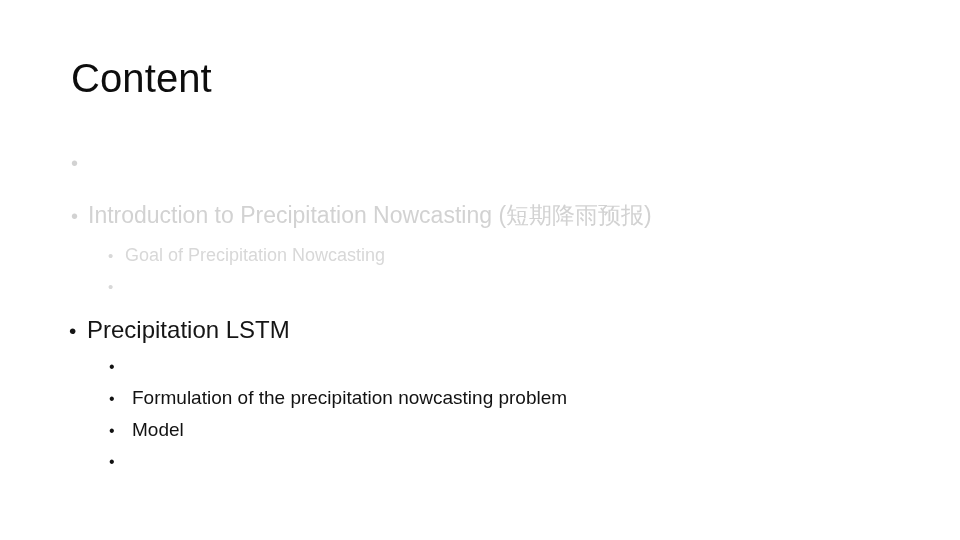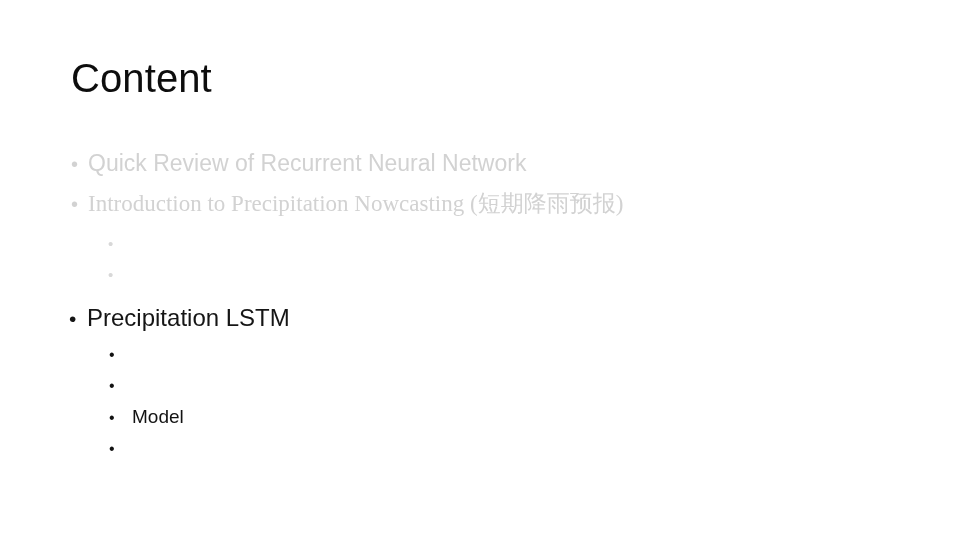--- a/index.html
+++ b/index.html
@@ -103,61 +103,63 @@
   }
   .lvl2-dark .bullet-mark {
     width: 23px;
     font-size: 16px;
   }
 
   .gap-before-active { margin-top: 7px; }
   .gap-before-sub    { margin-top: 4px; }
 
   .cjk {
-    font-family: Liberation Serif, serif;
+    font-family: Liberation Sans, sans-serif;
+    margin-top: 12px;
   }
 </style>
 </head>
 <body>
 
 <div class="slide">
 
   <div class="slide-title">Content</div>
 
   <div class="body-area">
 
     <div class="bullet-row lvl1">
       <span class="bullet-mark">•</span>
-      <span class="bullet-text">Quick Review of Recurrent Neural Network</span>
     </div>
 
     <div class="bullet-row lvl1">
       <span class="bullet-mark">•</span>
       <span class="bullet-text cjk">Introduction to Precipitation Nowcasting (短期降雨预报)</span>
     </div>
 
     <div class="bullet-row lvl2 gap-before-sub">
       <span class="bullet-mark">•</span>
+      <span class="bullet-text">Goal of Precipitation Nowcasting</span>
     </div>
 
     <div class="bullet-row lvl2">
       <span class="bullet-mark">•</span>
     </div>
 
     <div class="bullet-row lvl1-dark gap-before-active">
       <span class="bullet-mark">•</span>
       <span class="bullet-text">Precipitation LSTM</span>
     </div>
 
     <div class="bullet-row lvl2-dark">
       <span class="bullet-mark">•</span>
     </div>
 
     <div class="bullet-row lvl2-dark">
       <span class="bullet-mark">•</span>
+      <span class="bullet-text">Formulation of the precipitation nowcasting problem</span>
     </div>
 
     <div class="bullet-row lvl2-dark">
       <span class="bullet-mark">•</span>
       <span class="bullet-text">Model</span>
     </div>
 
     <div class="bullet-row lvl2-dark">
       <span class="bullet-mark">•</span>
     </div>

